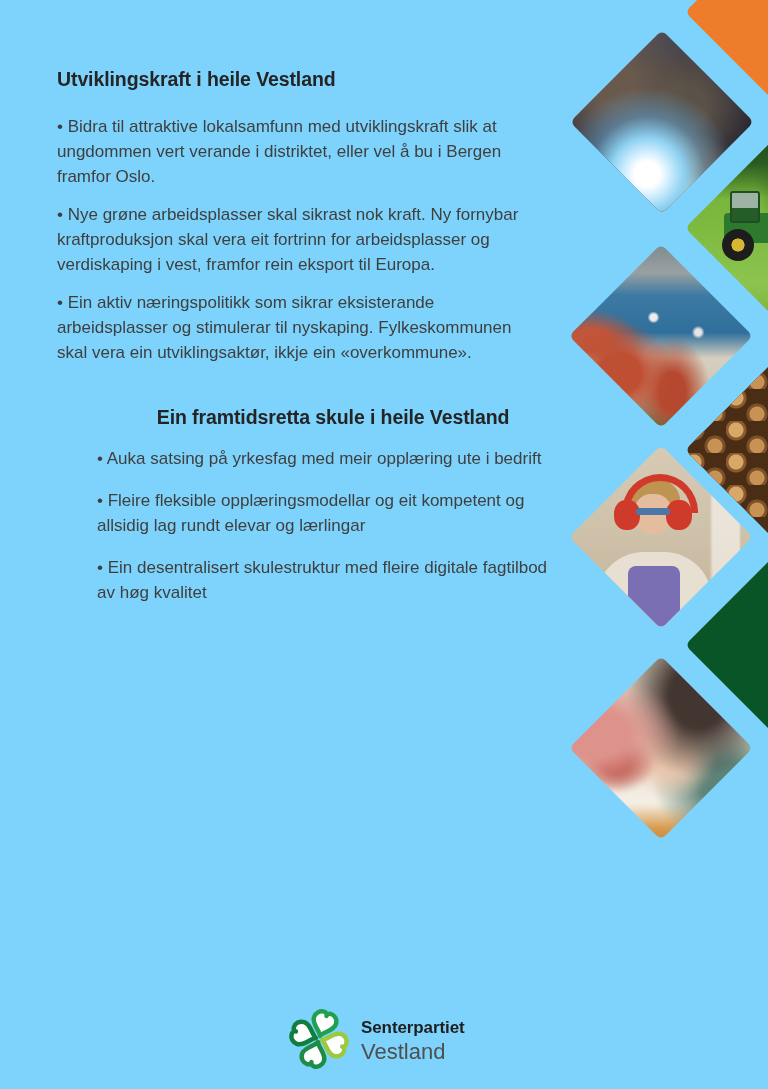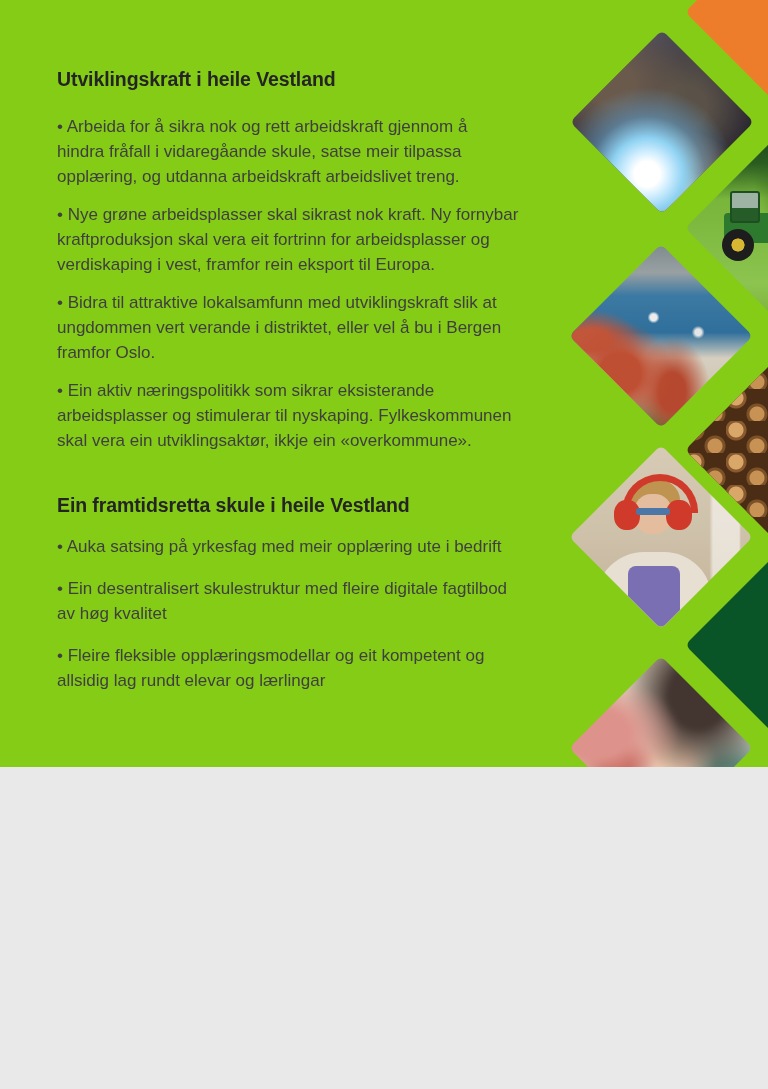--- a/index.html
+++ b/index.html
@@ -1,33 +1,33 @@
 <!DOCTYPE html>
 <html><head>
 <meta charset="utf-8">
 <style>
   html,body { margin:0; padding:0; background:#e9e9e9; }
   .page {
-    position:relative; width:768px; height:767px; margin:0 auto;
-    background:#84cc16; overflow:hidden;
+    position:relative; width:768px; height:1089px; margin:0 auto;
+    background:#7dd3fc; overflow:hidden;
     font-family:"Liberation Sans", sans-serif;
   }
 
   
   .content { position:absolute; left:57px; top:0; width:552px; }
   .hd {
     font-size:19.5px; line-height:26px; font-weight:700; color:#242424;
     letter-spacing:-0.1px; margin:66px 0 22px 0;
   }
-  .hd2 { margin:39px 0 16px 0; }
+  .hd2 { margin:39px 0 16px 0;text-align:center; }
   p.b {
     font-size:17px; line-height:25px; color:#3f3f3f;
     margin:0 0 13px 0; white-space:pre-line;
   }
-  p.b2 { margin-bottom:17px; }
+  p.b2 { margin-bottom:17px;margin-left:40px; }
 
   
   .diamond {
     position:absolute; width:130px; height:130px;
     transform:rotate(45deg); overflow:hidden; border-radius:6px;
   }
   .ph {
     position:absolute; left:-28px; top:-28px; width:186px; height:186px;
     transform:rotate(-45deg);
   }
@@ -151,39 +151,36 @@
 
     <div class="diamond d-green"></div>
 
     <div class="diamond d-class">
       <div class="ph ph-class"></div>
     </div>
   </div>
 
   <main class="content">
     <h1 class="hd">Utviklingskraft i heile Vestland</h1>
-    <p class="b">• Arbeida for å sikra nok og rett arbeidskraft gjennom å
-hindra fråfall i vidaregåande skule, satse meir tilpassa
-opplæring, og utdanna arbeidskraft arbeidslivet treng.</p>
+    <p class="b">• Bidra til attraktive lokalsamfunn med utviklingskraft slik at
+ungdommen vert verande i distriktet, eller vel å bu i Bergen
+framfor Oslo.</p>
     <p class="b">• Nye grøne arbeidsplasser skal sikrast nok kraft. Ny fornybar
 kraftproduksjon skal vera eit fortrinn for arbeidsplasser og
 verdiskaping i vest, framfor rein eksport til Europa.</p>
-    <p class="b">• Bidra til attraktive lokalsamfunn med utviklingskraft slik at
-ungdommen vert verande i distriktet, eller vel å bu i Bergen
-framfor Oslo.</p>
     <p class="b">• Ein aktiv næringspolitikk som sikrar eksisterande
 arbeidsplasser og stimulerar til nyskaping. Fylkeskommunen
 skal vera ein utviklingsaktør, ikkje ein «overkommune».</p>
 
     <h2 class="hd hd2">Ein framtidsretta skule i heile Vestland</h2>
     <p class="b b2">• Auka satsing på yrkesfag med meir opplæring ute i bedrift</p>
+    <p class="b b2">• Fleire fleksible opplæringsmodellar og eit kompetent og
+allsidig lag rundt elevar og lærlingar</p>
     <p class="b b2">• Ein desentralisert skulestruktur med fleire digitale fagtilbod
 av høg kvalitet</p>
-    <p class="b b2">• Fleire fleksible opplæringsmodellar og eit kompetent og
-allsidig lag rundt elevar og lærlingar</p>
   </main>
 
   <footer class="logo">
     <svg width="64" height="64" viewBox="-50 -50 100 100" aria-hidden="true">
       <defs>
         <path id="leaf" d="M0,20 C-2,13 -18,6 -18,-5 C-18,-13 -12,-18 -5.5,-18 C-2,-18 0,-15.5 0,-13 C0,-15.5 2,-18 5.5,-18 C12,-18 18,-13 18,-5 C18,6 2,13 0,20 Z"></path>
       </defs>
       <g fill="#ffffff" stroke-width="7" stroke-linejoin="round">
         <use href="#leaf" transform="rotate(18)  translate(0,-25)" stroke="#23a04f"></use>
         <use href="#leaf" transform="rotate(108) translate(0,-25)" stroke="#9cc93d"></use>

